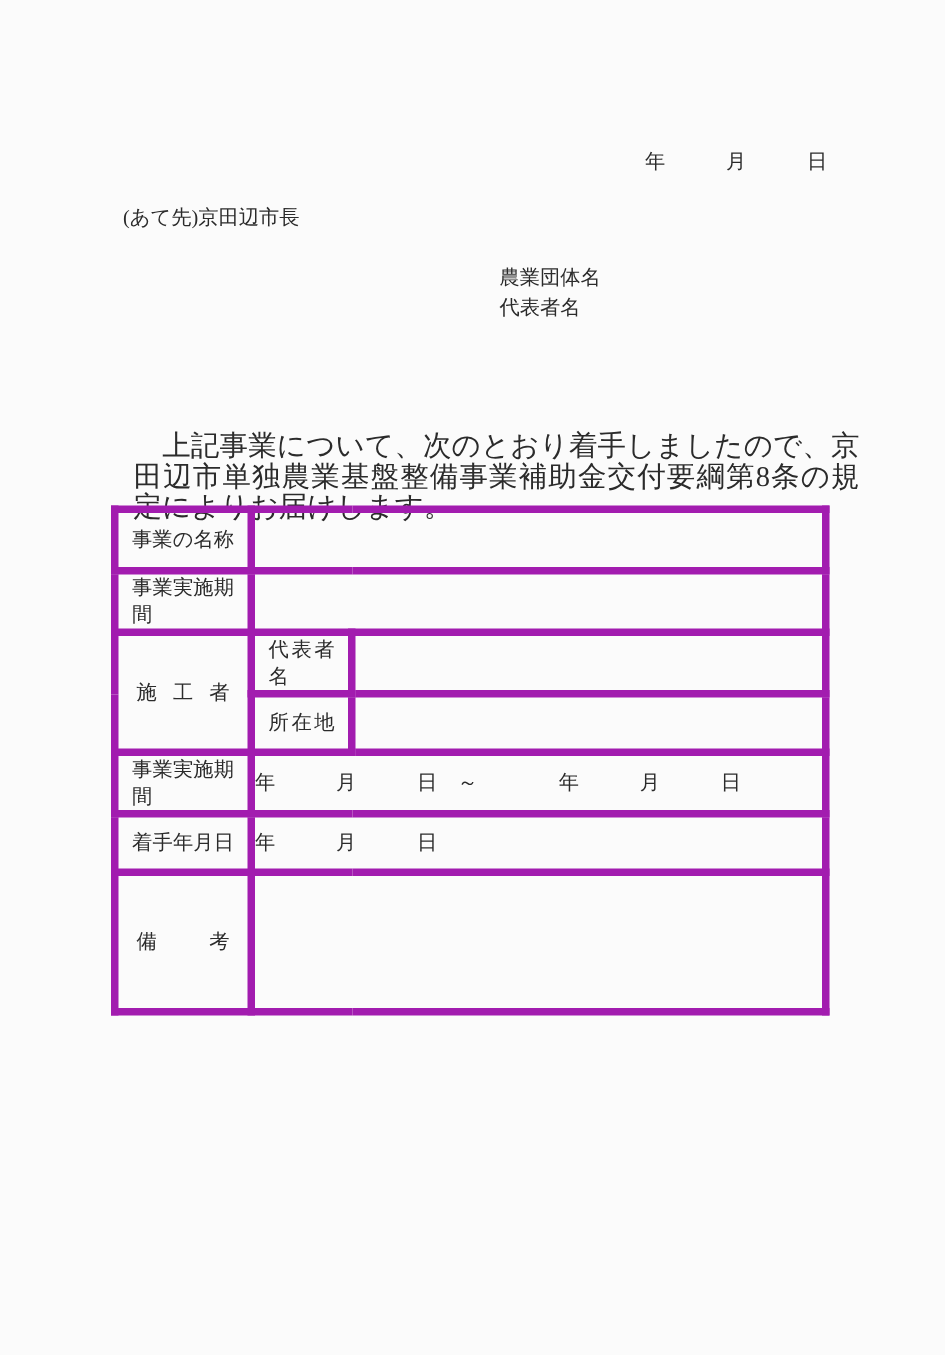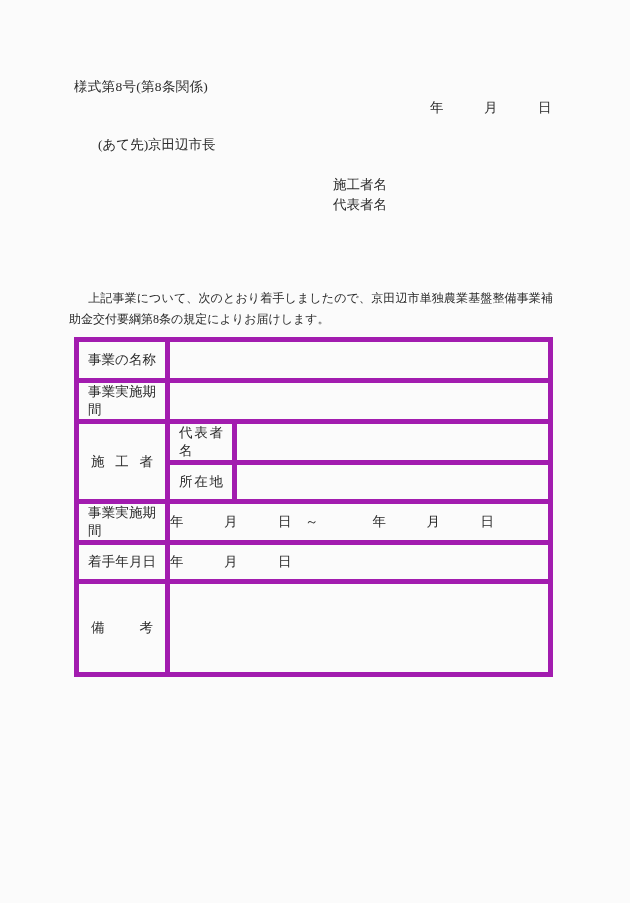--- a/index.html
+++ b/index.html
@@ -36,21 +36,21 @@
   .date-line {
     position: absolute;
     left: 430px;
     top: 99px;
     font-size: 13.5px;
     white-space: pre;
   }
 
   .addressee {
     position: absolute;
-    left: 98px;
+    left: 82px;
     top: 136px;
     font-size: 13.5px;
     white-space: nowrap;
     text-align: center;
   }
 
   .signature-block {
     position: absolute;
     left: 333px;
     top: 175px;
@@ -67,24 +67,24 @@
     left: 172px;
     top: 245px;
     font-size: 14.5px;
     white-space: pre;
     letter-spacing: 0.2px;
   }
 
   
   .body-text {
     position: absolute;
-    left: 69px;
+    left: 89px;
     top: 288px;
     width: 484px;
-    font-size: 12px;
+    font-size: 19px;
     line-height: 20.5px;
     text-align: justify;
     text-justify: inter-character;
   }
   .body-text .indent {
     display: inline-block;
     width: 19px;
   }
 
   
@@ -144,28 +144,27 @@
     padding-left: 82px;
     white-space: pre;
   }
   .blank-cell { }
 </style>
 </head>
 <body>
 
 <div class="page">
 
-  <div class="form-code">様式第8号(第8条関係)</div>
 
   <div class="date-line">年　　　月　　　日</div>
 
   <div class="addressee">(あて先)京田辺市長</div>
 
   <div class="signature-block">
-    <div>施工者名</div>
+    <div>農業団体名</div>
     <div>代表者名</div>
   </div>
 
 
   <div class="body-text">
     <span class="indent"></span><span>上記事業について、次のとおり着手しましたので、京田辺市単独農業基盤整備事業補助</span><span>金交付要綱第8条の規定によりお届けします。</span>
   </div>
 
   <table class="form-table">
     <colgroup>

